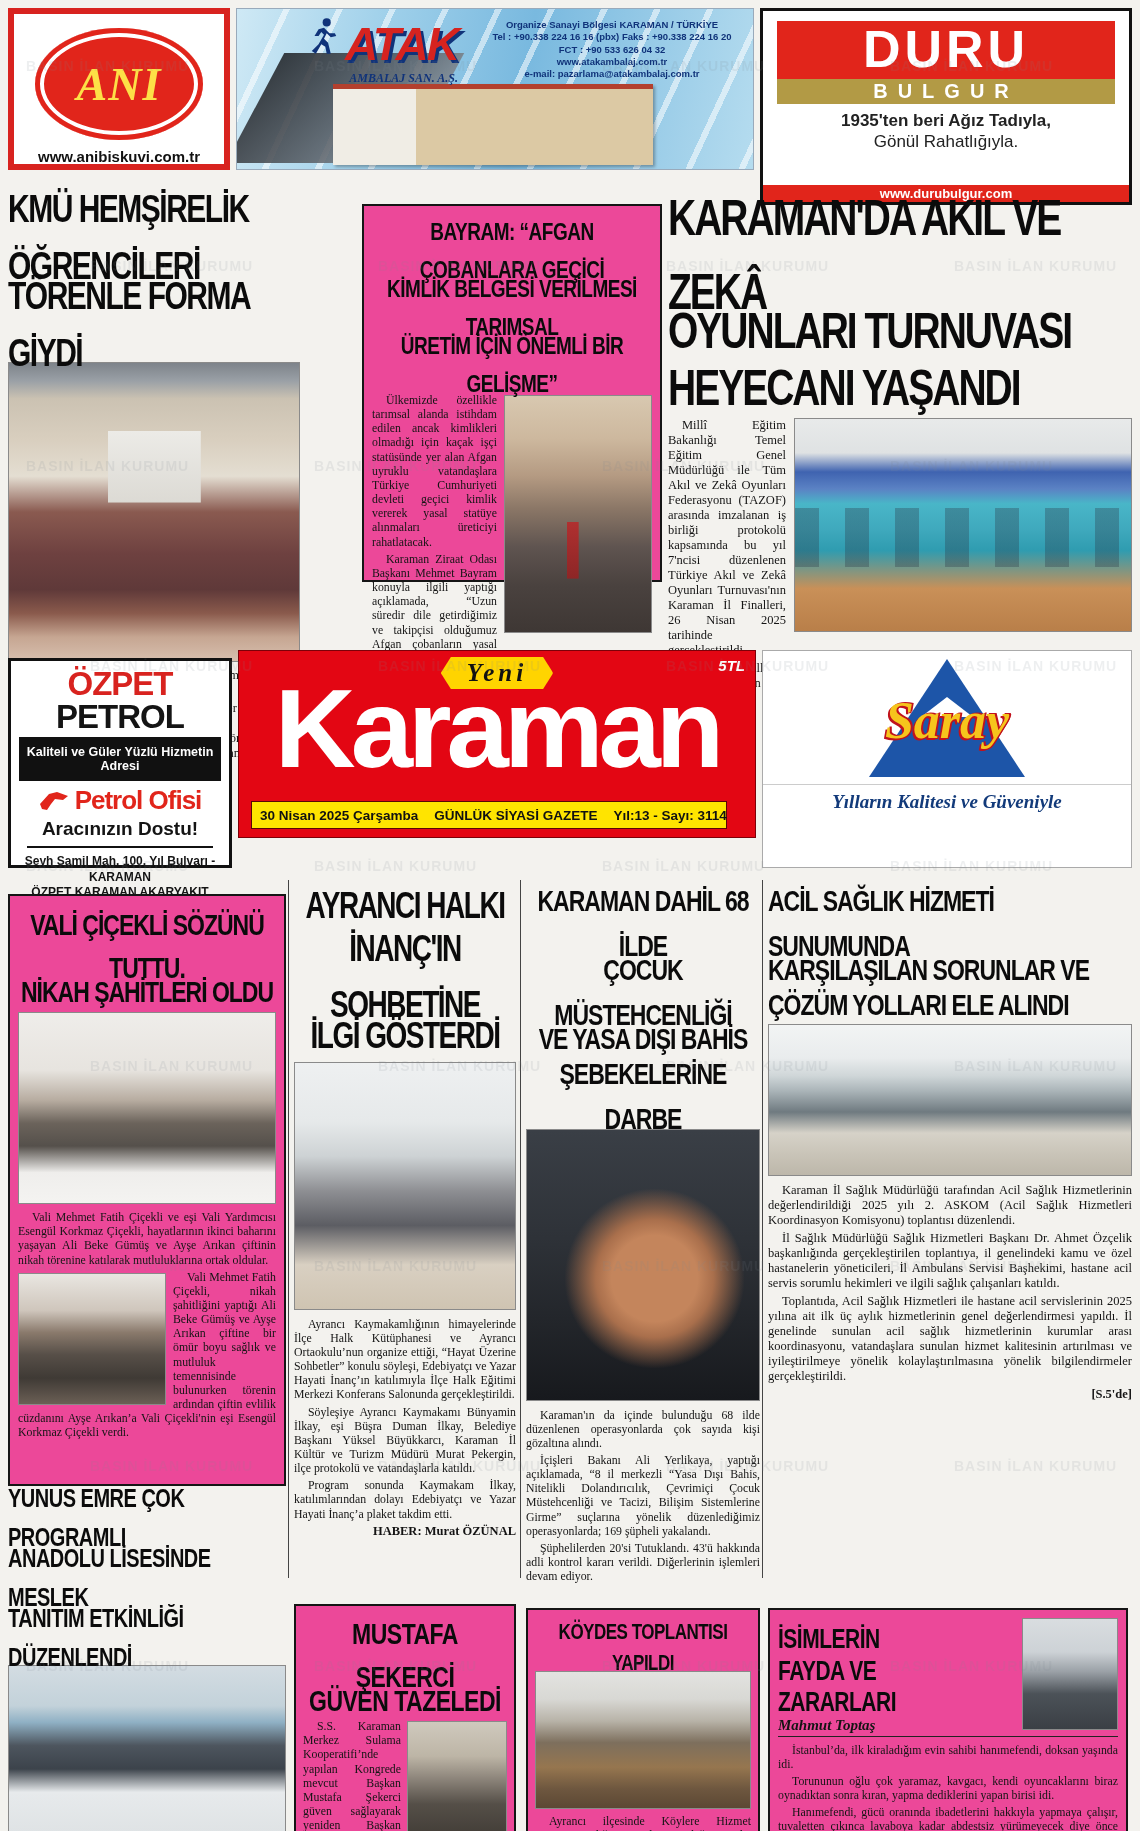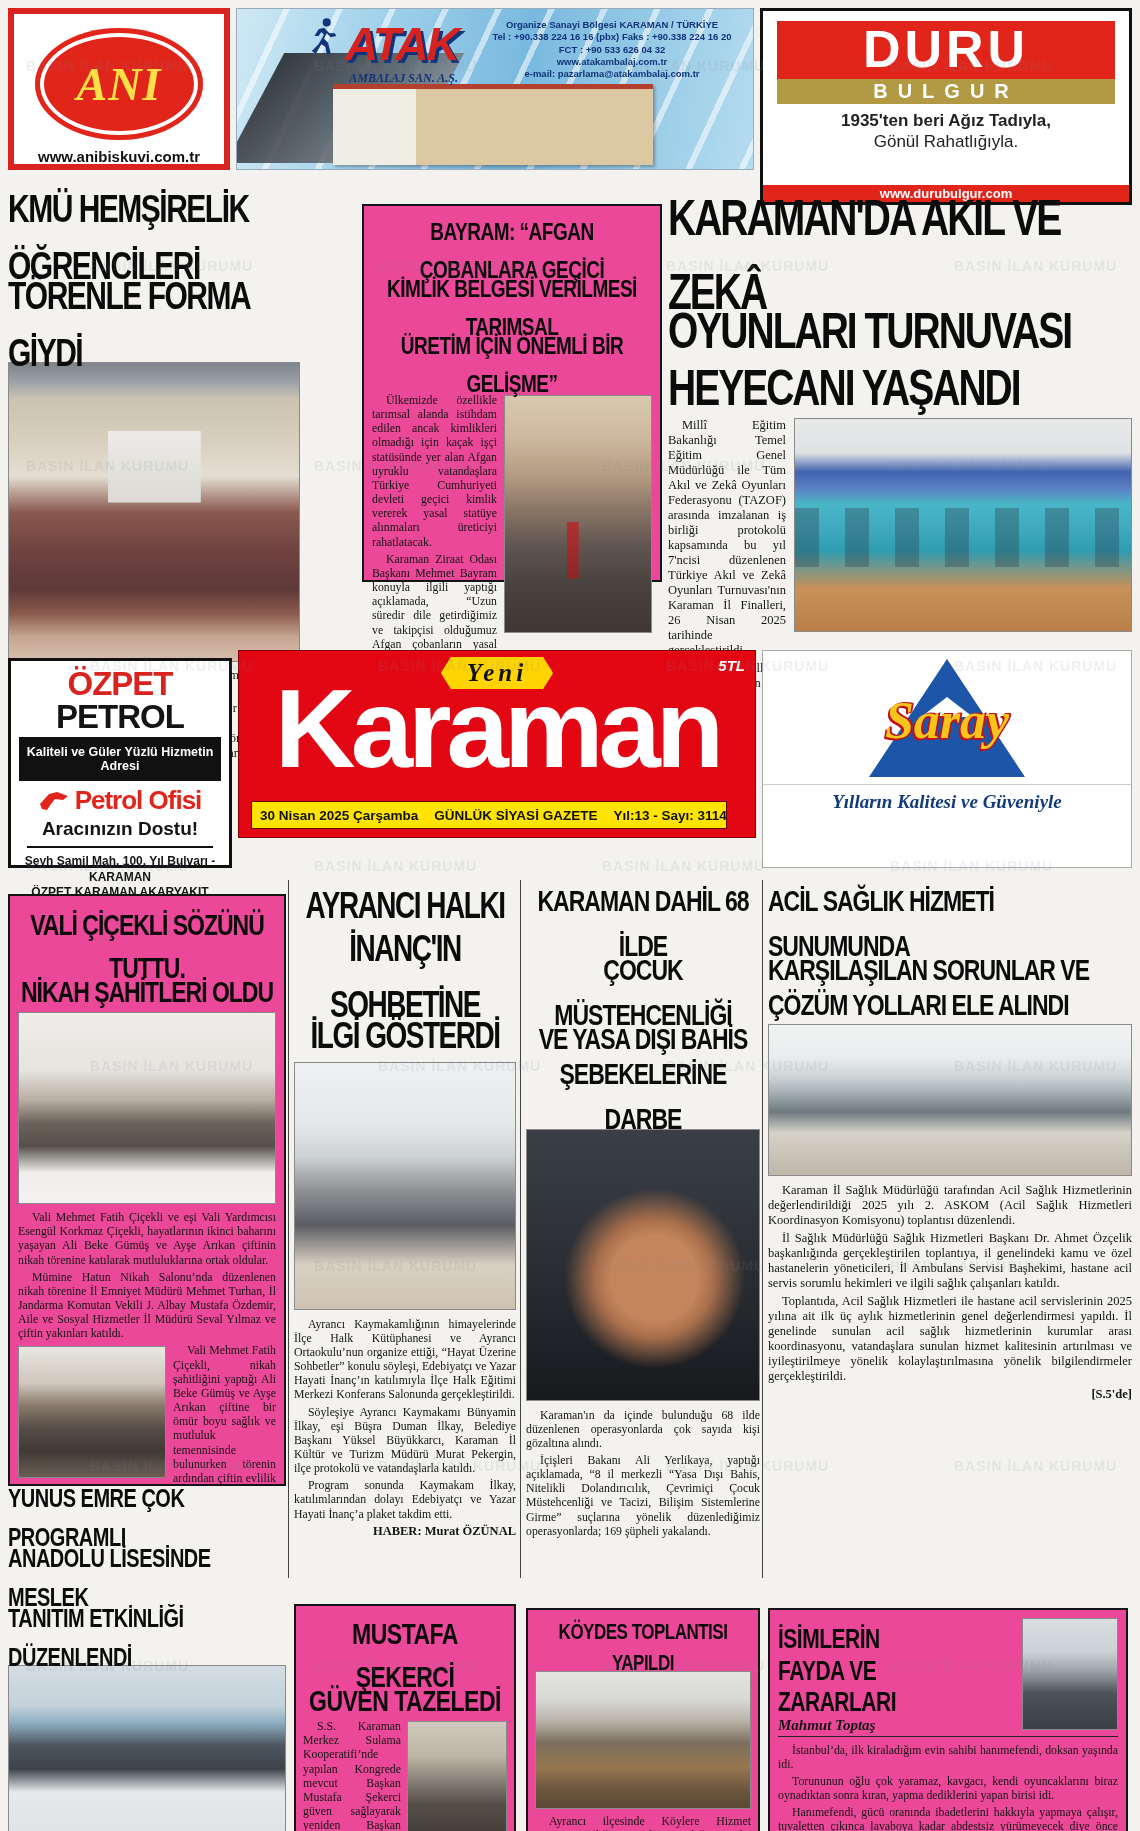--- a/index.html
+++ b/index.html
@@ -236,21 +236,20 @@
   <div class="vrule" style="left:762px;top:880px;height:698px;"></div>
 
   <div class="sect boxed clip" style="left:8px;top:878px;width:278px;height:592px;padding:8px;">
     <h2 class="hl hl-vali">
         <span>VALİ ÇİÇEKLİ SÖZÜNÜ TUTTU.</span>
         <span>NİKAH ŞAHİTLERİ OLDU</span>
       </h2>
     <div class="ph ph-wed1" style="height:192px;margin-top:8px;"></div>
     <div class="body sm" style="margin-top:6px;">
         <p>Vali Mehmet Fatih Çiçekli ve eşi Vali Yardımcısı Esengül Korkmaz Çiçekli, hayatlarının ikinci baharını yaşayan Ali Beke Gümüş ve Ayşe Arıkan çiftinin nikah törenine katılarak mutluluklarına ortak oldular.</p>
-        <p>Mümine Hatun Nikah Salonu’nda düzenlenen nikah törenine İl Emniyet Müdürü Mehmet Turhan, İl Jandarma Komutan Vekili J. Albay Mustafa Özdemir, Aile ve Sosyal Hizmetler İl Müdürü Seval Yılmaz ve çiftin yakınları katıldı.</p>
       </div>
     <div class="clip">
       <div class="ph ph-wed2" style="float:left;width:148px;height:132px;margin:3px 7px 2px 0;"></div>
       <div class="body sm">
           <p>Vali Mehmet Fatih Çiçekli, nikah şahitliğini yaptığı Ali Beke Gümüş ve Ayşe Arıkan çiftine bir ömür boyu sağlık ve mutluluk temennisinde bulunurken törenin ardından çiftin evlilik cüzdanını Ayşe Arıkan’a Vali Çiçekli'nin eşi Esengül Korkmaz Çiçekli verdi.</p>
         </div>
     </div>
 
   </div>
 
@@ -297,20 +296,21 @@
     <h2 class="hl hl-darbe">
         <span>KARAMAN DAHİL 68 İLDE</span>
         <span>ÇOCUK MÜSTEHCENLİĞİ</span>
         <span>VE YASA DIŞI BAHİS</span>
         <span>ŞEBEKELERİNE DARBE</span>
       </h2>
     <div class="ph ph-cuffs" style="height:272px;margin-top:9px;"></div>
     <div class="body sm" style="margin-top:7px;">
         <p>Karaman'ın da içinde bulunduğu 68 ilde düzenlenen operasyonlarda çok sayıda kişi gözaltına alındı.</p>
         <p>İçişleri Bakanı Ali Yerlikaya, yaptığı açıklamada, “8 il merkezli “Yasa Dışı Bahis, Nitelikli Dolandırıcılık, Çevrimiçi Çocuk Müstehcenliği ve Tacizi, Bilişim Sistemlerine Girme” suçlarına yönelik düzenlediğimiz operasyonlarda; 169 şüpheli yakalandı.</p>
+        <p>Şüphelilerden 20'si Tutuklandı. 43'ü hakkında adli kontrol kararı verildi. Diğerlerinin işlemleri devam ediyor.</p>
       </div>
   </div>
 
   <div class="sect boxed clip" style="left:526px;top:1592px;width:234px;height:239px;padding:7px;">
     <h2 class="hl hl-koydes">
         <span>KÖYDES TOPLANTISI YAPILDI</span>
       </h2>
     <div class="ph ph-koy" style="height:138px;margin-top:6px;"></div>
     <div class="body sm" style="margin-top:5px;">
         <p>Ayrancı ilçesinde Köylere Hizmet Götürme Birliği Nisan dönemi olağan meclis toplantısı, Kaymakam Bünyamin İlkay başkanlığında Kaymakamlık Toplantı Salonunda gerçekleştirildi.</p>

